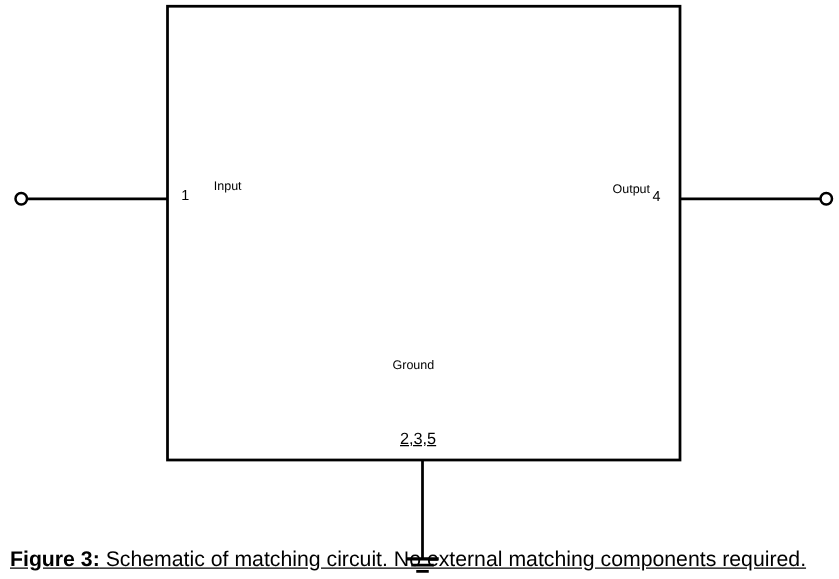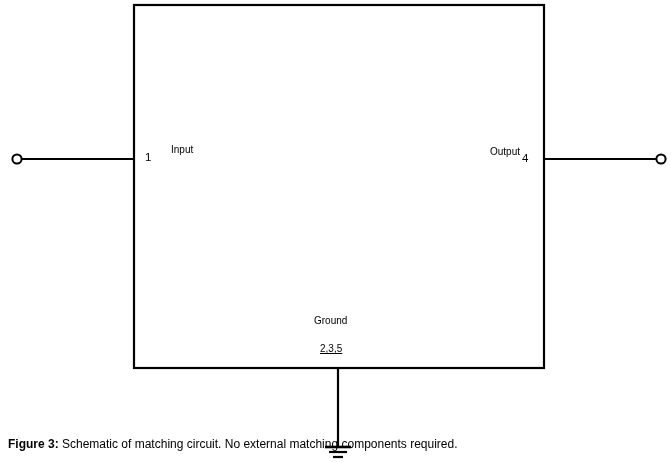--- a/index.html
+++ b/index.html
@@ -41,45 +41,46 @@
   #label-input {
     left: 171px;
     top: 145px;
   }
   #label-output {
     left: 490px;
     top: 147px;
   }
   #label-ground {
     left: 314px;
-    top: 316px;
+    top: 288px;
     text-align: center;
   }
   #pin-input {
     left: 145px;
     top: 152px;
   }
   #pin-output {
     left: 522px;
     top: 153px;
   }
   #pin-ground {
     left: 320px;
     top: 344px;
-    font-size: 10px;
+    font-size: 13px;
     text-decoration: underline;
   }
   #caption {
     position: absolute;
     left: 8px;
     top: 437px;
     width: 655px;
-    font-size: 12px;
+    font-size: 17px;
     line-height: 1.25;
     white-space: nowrap;
+    text-decoration: underline;
   }
   #caption .caption-label {
     font-weight: bold;
   }
 </style>
 </head>
 <body>
 
 <div id="diagram-root">
 

